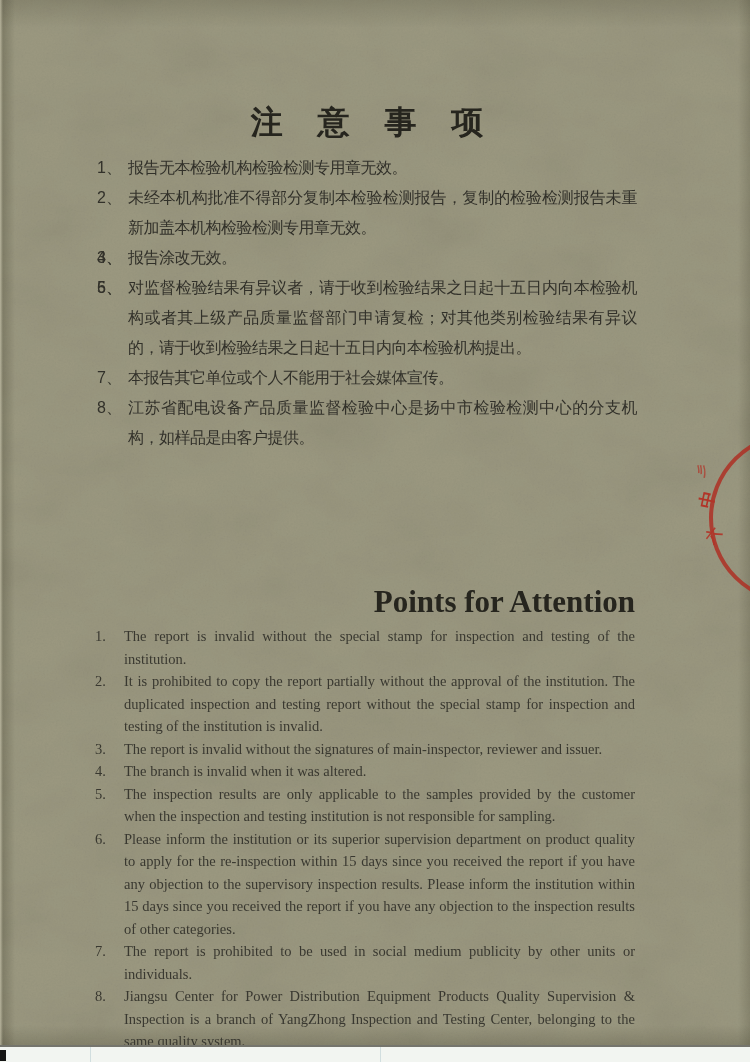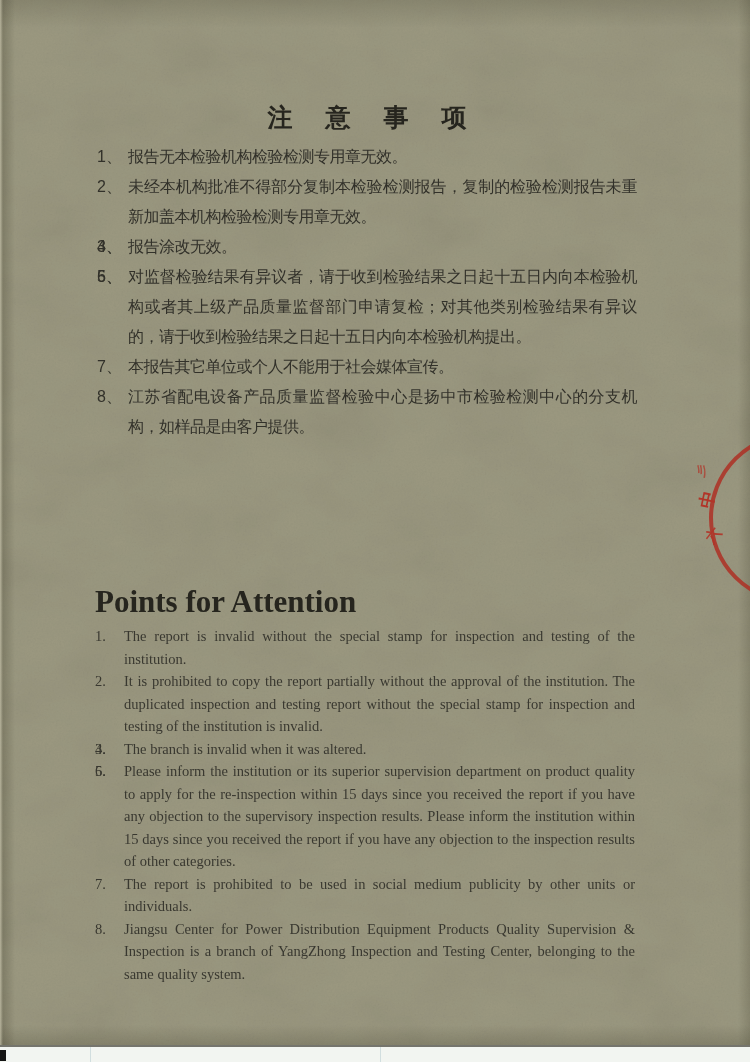--- a/index.html
+++ b/index.html
@@ -15,31 +15,31 @@
   .vignette{position:absolute;left:0;top:0;right:0;bottom:15px;pointer-events:none;background:
     linear-gradient(90deg,rgba(214,210,186,.65) 0px,rgba(214,210,186,0) 3px),
     linear-gradient(90deg,rgba(58,56,38,.28) 2px,rgba(58,56,38,0) 15px),
     linear-gradient(270deg,rgba(58,56,38,.20) 0,rgba(58,56,38,0) 12px),
     linear-gradient(180deg,rgba(58,56,38,.18) 0,rgba(58,56,38,0) 28px),
     linear-gradient(0deg,rgba(58,56,38,.24) 0,rgba(58,56,38,0) 22px);}
 
   
   .cn-section{position:absolute;top:101px;left:97px;width:540px;color:#32312a;
     font-family:"Liberation Sans","DejaVu Sans",sans-serif;}
-  .cn-title{margin:0 0 8px;text-align:center;font-size:25px;font-weight:bold;
+  .cn-title{margin:0 0 8px;text-align:center;font-size:32px;font-weight:bold;
     letter-spacing:13px;padding-left:13px;color:#26251e;}
   .list{list-style:none;margin:0;padding:0;}
   .cn-list li{position:relative;padding-left:31px;font-size:16px;line-height:30px;
     text-align:justify;letter-spacing:-0.5px;}
   .num{position:absolute;left:0;top:0;letter-spacing:0;}
 
   
   .en-section{position:absolute;top:584px;left:95px;width:540px;color:#393830;
     font-family:"Liberation Serif","DejaVu Serif",serif;}
-  .en-title{margin:0 0 5px;text-align:left;font-size:31px;font-weight:bold;color:#26251e;}
+  .en-title{margin:0 0 5px;text-align:right;font-size:31px;font-weight:bold;color:#26251e;}
   .en-list li{position:relative;padding-left:29px;font-size:14.5px;line-height:22.5px;
     text-align:justify;}
 
   
   .stamp-arc{position:absolute;left:709px;top:432px;width:164px;height:164px;
     border:4px solid rgba(174,44,33,.82);border-radius:50%;}
   .stamp-char{position:absolute;color:#b23428;font-weight:bold;
     font-family:"Liberation Sans","DejaVu Sans",sans-serif;}
   .sc1{left:696px;top:462px;font-size:12px;transform:rotate(-65deg);opacity:.7;}
   .sc2{left:699px;top:488px;font-size:17px;transform:rotate(-78deg);}
@@ -85,23 +85,23 @@
       <li><span class="num">7、</span><span>本报告其它单位或个人不能用于社会媒体宣传。</span></li>
       <li><span class="num">8、</span><span>江苏省配电设备产品质量监督检验中心是扬中市检验检测中心的分支机构，如样品是由客户提供。</span></li>
     </ol>
   </div>
 
   <div class="en-section">
     <h2 class="en-title">Points for Attention</h2>
     <ol class="list en-list">
       <li><span class="num">1.</span><span>The report is invalid without the special stamp for inspection and testing of the institution.</span></li>
       <li><span class="num">2.</span><span>It is prohibited to copy the report partially without the approval of the institution. The duplicated inspection and testing report without the special stamp for inspection and testing of the institution is invalid.</span></li>
-      <li><span class="num">3.</span></li>
+      <li><span class="num">3.</span><span>The report is invalid without the signatures of main-inspector, reviewer and issuer.</span></li>
       <li><span class="num">4.</span><span>The branch is invalid when it was altered.</span></li>
-      <li><span class="num">5.</span></li>
+      <li><span class="num">5.</span><span>The inspection results are only applicable to the samples provided by the customer when the inspection and testing institution is not responsible for sampling.</span></li>
       <li><span class="num">6.</span><span>Please inform the institution or its superior supervision department on product quality to apply for the re-inspection within 15 days since you received the report if you have any objection to the supervisory inspection results. Please inform the institution within 15 days since you received the report if you have any objection to the inspection results of other categories.</span></li>
       <li><span class="num">7.</span><span>The report is prohibited to be used in social medium publicity by other units or individuals.</span></li>
       <li><span class="num">8.</span><span>Jiangsu Center for Power Distribution Equipment Products Quality Supervision &amp; Inspection is a branch of YangZhong Inspection and Testing Center, belonging to the same quality system.</span></li>
     </ol>
   </div>
 
   <div class="stamp-arc"></div>
   <span class="stamp-char sc1">彡</span>
   <span class="stamp-char sc2">中</span>
   <span class="stamp-char sc3">六</span>

